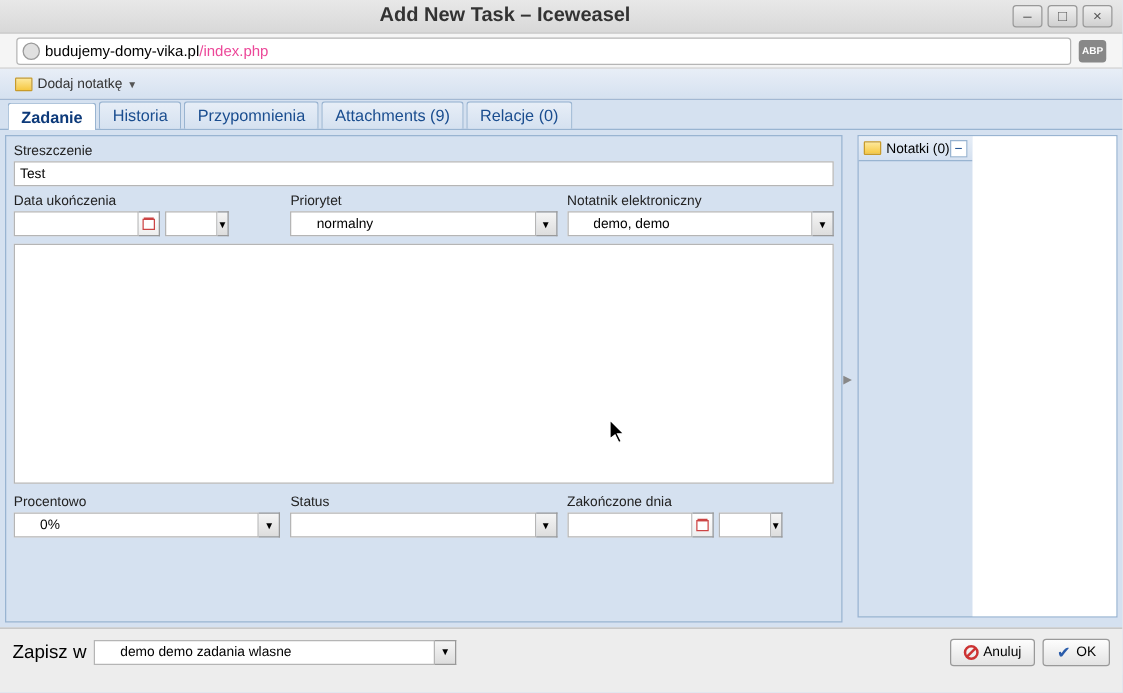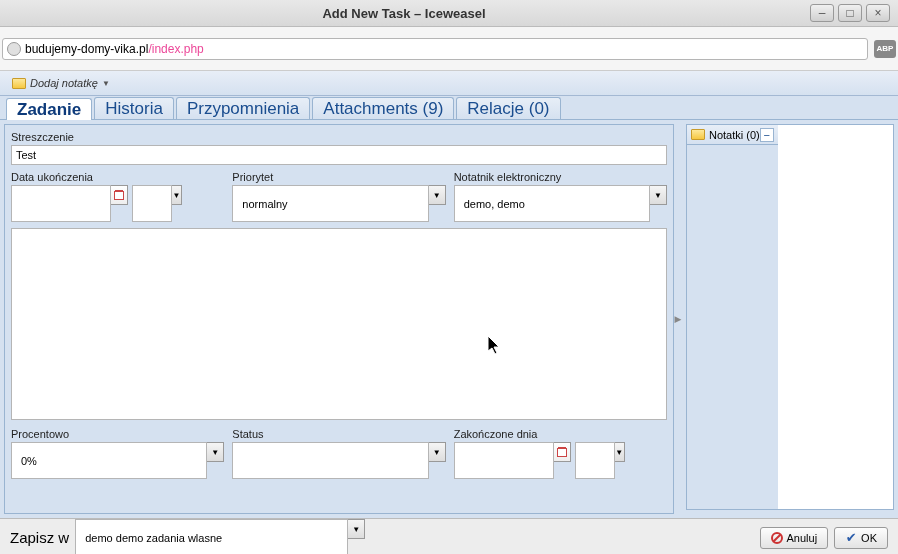--- a/index.html
+++ b/index.html
@@ -1,49 +1,49 @@
 <!DOCTYPE html>
 <html><head>
 <meta charset="utf-8">
 <style>
 * { box-sizing: border-box; margin: 0; padding: 0; }
 body { font-family: Arial, sans-serif; font-size: 11px; background: #ededed; width: 898px; height: 554px; overflow: hidden; }
 
 .titlebar { height: 27px; background: linear-gradient(#e8e8e8,#d8d8d8); display: flex; align-items: center; border-bottom: 1px solid #bbb; }
-.titlebar-title { flex: 1; text-align: center; font-weight: bold; font-size: 13px; color: #333; }
+.titlebar-title { flex: 1; text-align: center; font-weight: bold; font-size: 16px; color: #333; }
 .win-btn { width: 24px; height: 18px; margin: 0 2px; background: linear-gradient(#f0f0f0,#d0d0d0); border: 1px solid #999; border-radius: 3px; display: flex; align-items: center; justify-content: center; font-size: 12px; color: #555; cursor: pointer; }
 .win-btns { display: flex; padding-right: 6px; }
 
-.urlbar { height: 44px; background: #f5f5f5; display: flex; align-items: center; padding: 0 2px; border-bottom: 1px solid #ccc; }
+.urlbar { height: 28px; background: #f5f5f5; display: flex; align-items: center; padding: 0 13px; border-bottom: 1px solid #ccc; }
 .url-input-wrap { flex: 1; height: 22px; background: #fff; border: 1px solid #b5b5b5; border-radius: 3px; display: flex; align-items: center; padding: 0 4px; }
 .globe { width: 14px; height: 14px; border-radius: 50%; background: #e0e0e0; border: 1px solid #999; margin-right: 4px; }
 .url-text { font-size: 12px; color: #000; }
 .url-gray { color: #ec4899; }
 .abp-badge { width: 22px; height: 18px; background: #888; color: #fff; border-radius: 3px; font-size: 8px; font-weight: bold; display: flex; align-items: center; justify-content: center; margin-left: 6px; }
 
-.toolbar { height: 25px; background: linear-gradient(#e8eef7,#d5e1f0); display: flex; align-items: center; padding: 0 6px; border-bottom: 1px solid #a3b8d3; font-style: italic; }
+.toolbar { height: 25px; background: linear-gradient(#e8eef7,#d5e1f0); display: flex; align-items: center; padding: 0 6px; border-bottom: 1px solid #a3b8d3; }
 .toolbar-btn { display: flex; align-items: center; height: 20px; padding: 0 6px; cursor: pointer; font-size: 11px; color: #333; }
 .folder-icon { width: 14px; height: 11px; background: linear-gradient(#fde89a,#f6c842); border: 1px solid #c89b2a; border-radius: 1px; margin-right: 4px; }
 .dd-arrow { margin-left: 4px; font-size: 8px; color: #555; }
 
 .tabs { height: 24px; background: #d5e1f0; display: flex; align-items: flex-end; padding: 0 6px; border-bottom: 1px solid #99b4d1; }
-.tab { height: 22px; padding: 0 10px; background: linear-gradient(#e7eef7,#d5e1f0); border: 1px solid #99b4d1; border-bottom: none; border-radius: 3px 3px 0 0; margin-right: 2px; display: flex; align-items: center; cursor: pointer; font-size: 17px; color: #1a4d8f; }
+.tab { height: 22px; padding: 0 10px; background: linear-gradient(#e7eef7,#d5e1f0); border: 1px solid #99b4d1; border-bottom: none; border-radius: 3px 3px 0 0; margin-right: 2px; display: flex; align-items: center; cursor: pointer; font-size: 13px; color: #1a4d8f; }
 .tab.active { background: #fff; font-weight: bold; color: #0d3a7a; position: relative; top: 1px; }
 
 .main-area { display: flex; height: 398px; background: #d5e1f0; padding: 4px; }
 .left-panel { flex: 1; background: #d5e1f0; border: 1px solid #99b4d1; padding: 6px; overflow: hidden; }
 .right-panel { width: 208px; margin-left: 4px; display: flex; flex-direction: column; }
 
 .field-label { font-size: 11px; color: #222; margin-bottom: 2px; display: block; }
 .text-input { width: 100%; height: 20px; border: 1px solid #b5b5b5; background: #fff; padding: 0 4px; font-size: 11px; }
 .row { margin-bottom: 6px; }
 .row3 { display: flex; gap: 8px; }
 .col { flex: 1; }
 .combo-wrap { display: flex; }
-.combo-input { flex: 1; height: 37px; border: 1px solid #b5b5b5; background: #fff; padding: 0 9px; font-size: 11px; }
+.combo-input { flex: 1; height: 20px; border: 1px solid #b5b5b5; background: #fff; padding: 0 20px; font-size: 11px; }
 .combo-btn { width: 17px; height: 20px; border: 1px solid #999; border-left: none; background: linear-gradient(#f5f5f5,#ddd); display: flex; align-items: center; justify-content: center; font-size: 8px; cursor: pointer; }
 .date-btn { width: 17px; height: 20px; border: 1px solid #999; border-left: none; background: linear-gradient(#fff,#eee); display: flex; align-items: center; justify-content: center; cursor: pointer; }
 .cal-ic { width: 10px; height: 9px; border: 1px solid #c44; background: #fff; position: relative; }
 .cal-ic::before { content: ''; position: absolute; top: -2px; left: 0; right: 0; height: 2px; background: #c44; }
 .textarea { width: 100%; height: 192px; border: 1px solid #b5b5b5; background: #fff; padding: 3px; font-size: 11px; resize: none; font-family: inherit; }
 
 .side-section { border: 1px solid #99b4d1; background: #d5e1f0; margin-bottom: 4px; }
 .side-header { height: 20px; background: linear-gradient(#e7eef7,#d5e1f0); display: flex; align-items: center; padding: 0 4px; font-size: 11px; border-bottom: 1px solid #99b4d1; }
 .side-header .folder-icon { margin-right: 4px; }
 .side-body { background: #fff; }

